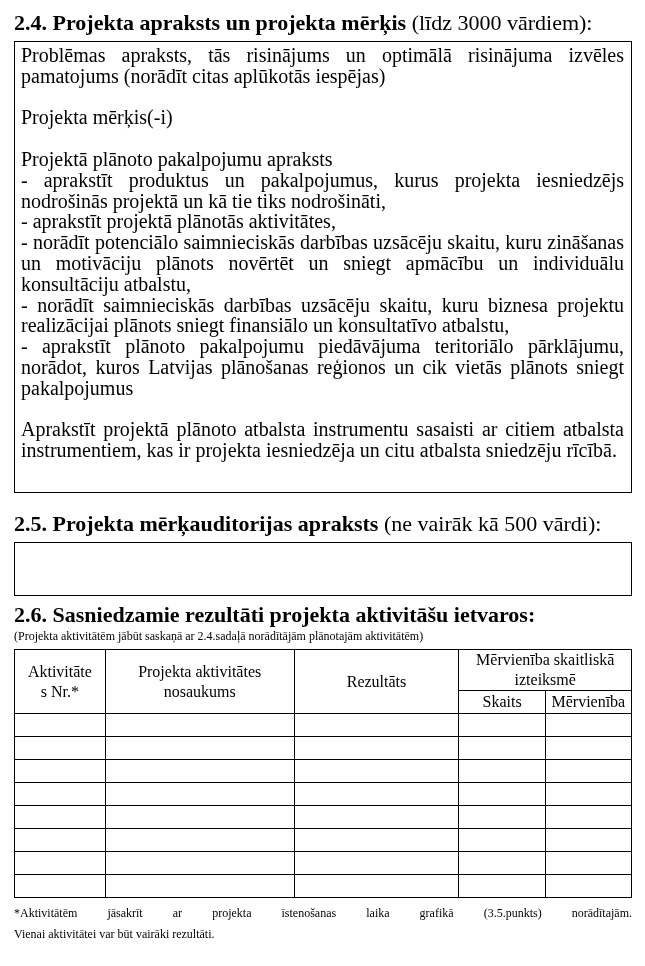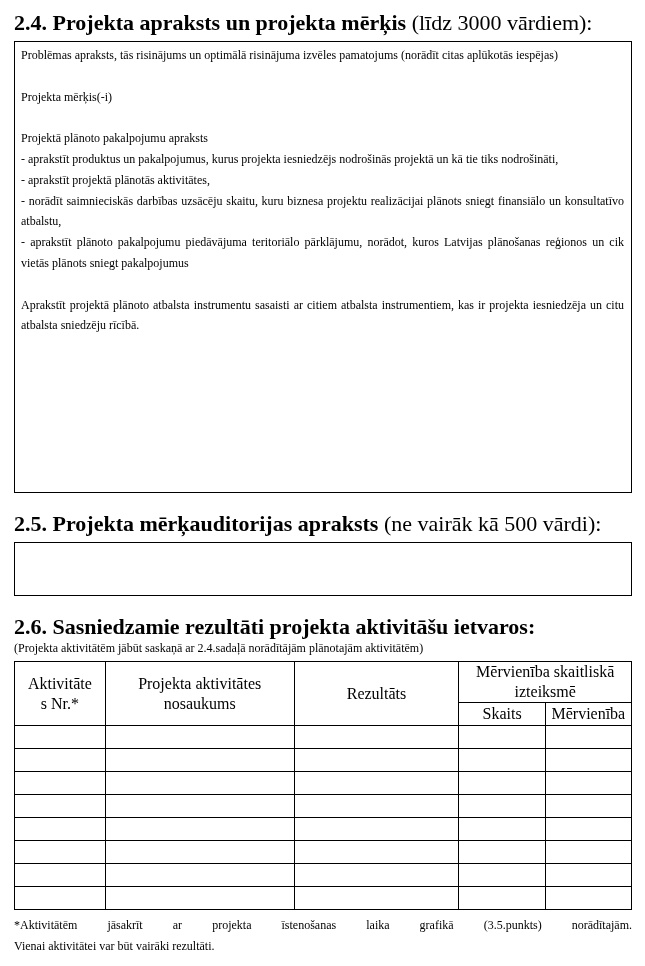--- a/index.html
+++ b/index.html
@@ -25,30 +25,30 @@
     font-size: 22px;
     line-height: 21px;
     margin: 0 0 8px 0;
   }
   .heading b { font-weight: bold; }
   .textbox {
     box-sizing: border-box;
     border: 1px solid #000000;
     width: 100%;
     padding: 3px 7px 0 6px;
-    font-size: 12px;
+    font-size: 20px;
     line-height: 20.8px;
     text-align: justify;
   }
   .textbox p { margin: 0; }
   .textbox p.blank { min-height: 20.8px; }
   .box-2-4 { height: 452px; }
   .box-2-5 { height: 54px; }
   .sec-2-5 { margin-top: 20px; }
-  .sec-2-6 { margin-top: 20px; }
+  .sec-2-6 { margin-top: 8px; }
   .sec-2-6 .heading { margin-bottom: 0; }
   .table-note {
     font-size: 12px;
     line-height: 22px;
     margin: 0 0 2px 0;
   }
   table.results-table {
     border-collapse: collapse;
     width: 100%;
     table-layout: fixed;
@@ -90,20 +90,21 @@
   <section>
     <div class="heading"><b>2.4. Projekta apraksts un projekta mērķis</b><span> (līdz 3000 vārdiem):</span></div>
     <div class="textbox box-2-4" id="box-2-4">
         <p class="line">Problēmas apraksts, tās risinājums un optimālā risinājuma izvēles pamatojums (norādīt citas aplūkotās iespējas)</p>
         <p class="line blank">&nbsp;</p>
         <p class="line">Projekta mērķis(-i)</p>
         <p class="line blank">&nbsp;</p>
         <p class="line">Projektā plānoto pakalpojumu apraksts</p>
         <p class="line">- aprakstīt produktus un pakalpojumus, kurus projekta iesniedzējs nodrošinās projektā un kā tie tiks nodrošināti,</p>
         <p class="line">- aprakstīt projektā plānotās aktivitātes,</p>
+        <p class="line">- norādīt potenciālo saimnieciskās darbības uzsācēju skaitu, kuru zināšanas un motivāciju plānots novērtēt un sniegt apmācību un individuālu konsultāciju atbalstu,</p>
         <p class="line">- norādīt saimnieciskās darbības uzsācēju skaitu, kuru biznesa projektu realizācijai plānots sniegt finansiālo un konsultatīvo atbalstu,</p>
         <p class="line">- aprakstīt plānoto pakalpojumu piedāvājuma teritoriālo pārklājumu, norādot, kuros Latvijas plānošanas reģionos un cik vietās plānots sniegt pakalpojumus</p>
         <p class="line blank">&nbsp;</p>
         <p class="line">Aprakstīt projektā plānoto atbalsta instrumentu sasaisti ar citiem atbalsta instrumentiem, kas ir projekta iesniedzēja un citu atbalsta sniedzēju rīcībā.</p>
       </div>
   </section>
 
   <section class="sec-2-5">
     <div class="heading"><b>2.5. Projekta mērķauditorijas apraksts</b><span> (ne vairāk kā 500 vārdi):</span></div>
     <div class="textbox box-2-5"></div>

